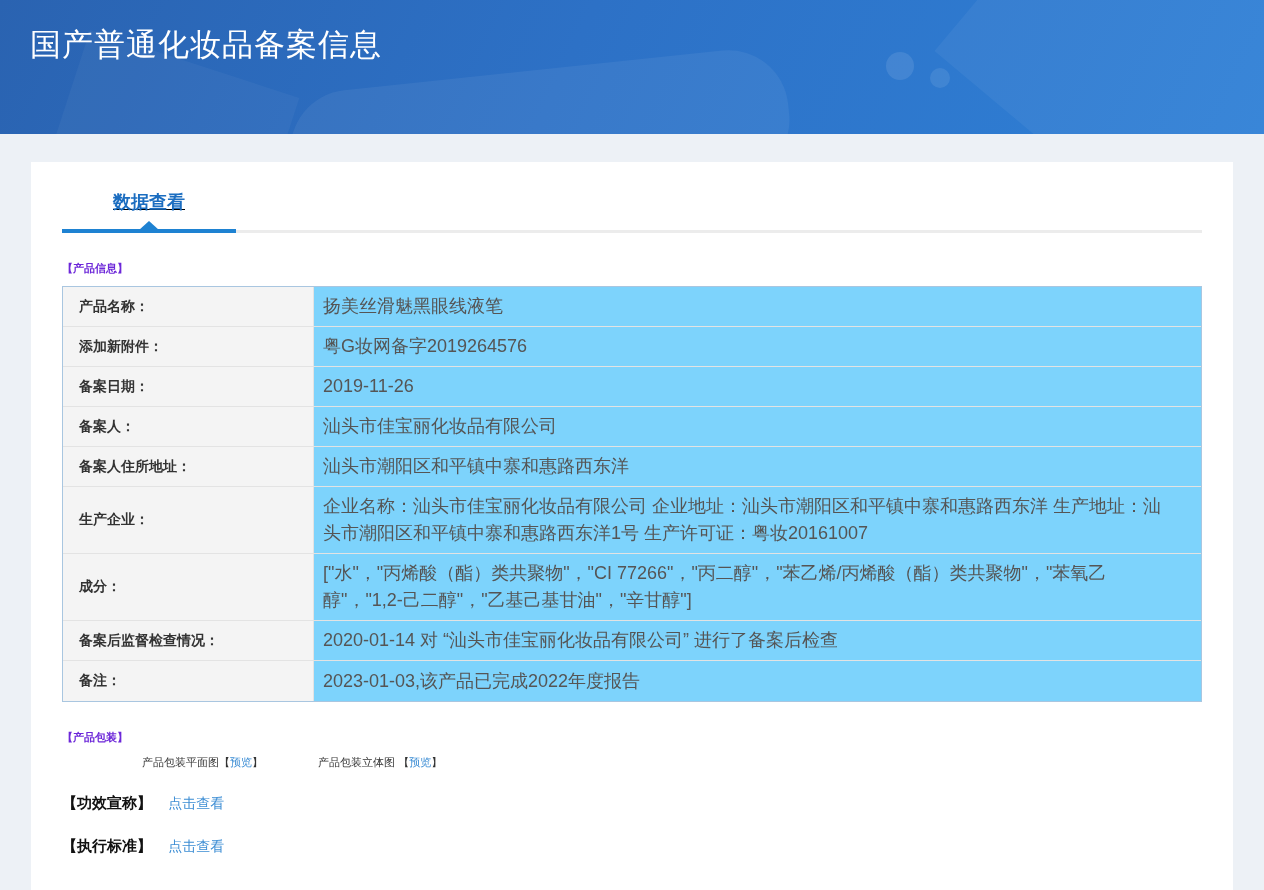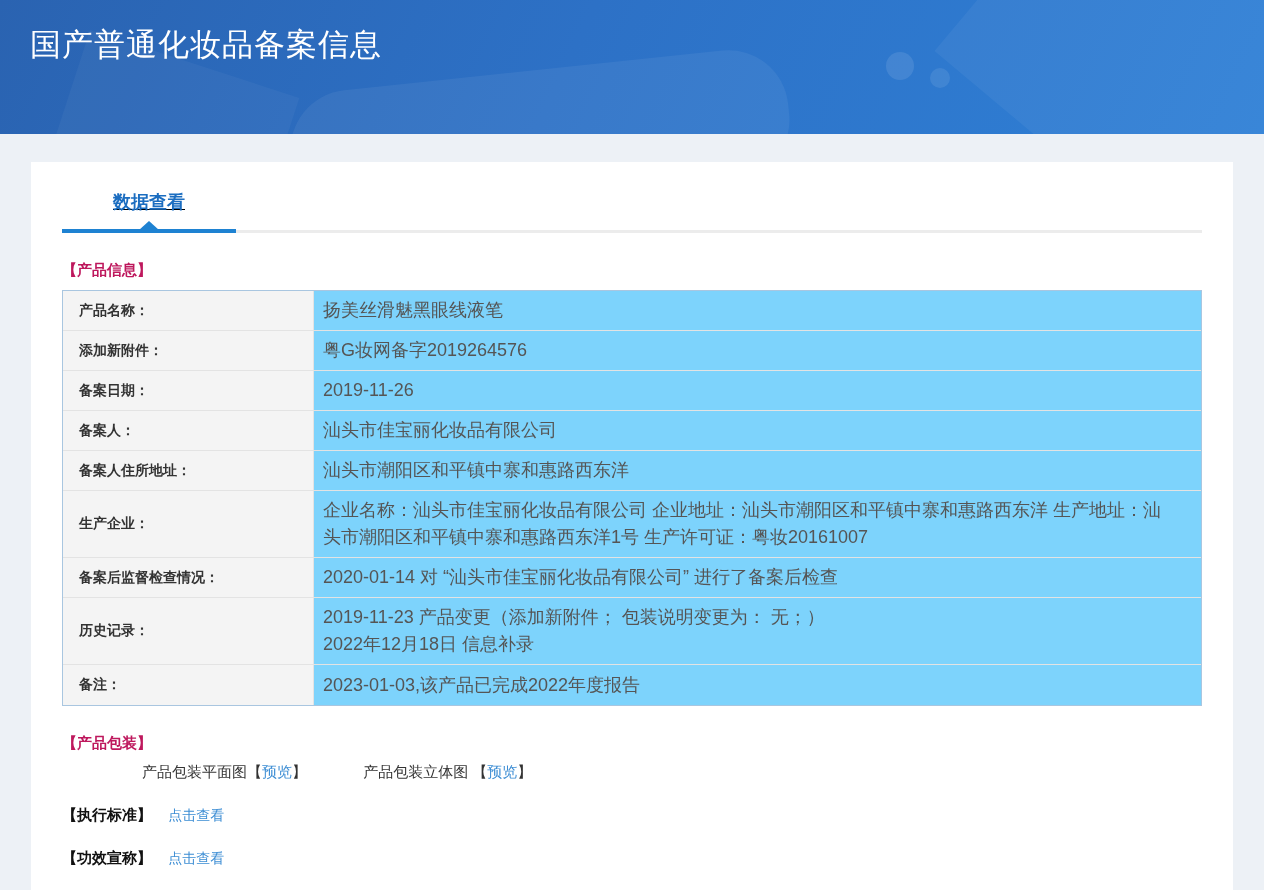--- a/index.html
+++ b/index.html
@@ -79,23 +79,23 @@
     position: absolute;
     left: 50%; bottom: 0;
     margin-left: -10px;
     width: 0; height: 0;
     border-left: 10px solid transparent;
     border-right: 10px solid transparent;
     border-bottom: 9px solid #1e82d2;
   }
   
   .section-title {
-    font-size: 15px;
+    font-size: 11px;
     font-weight: bold;
-    color: #be185d;
+    color: #6d28d9;
     margin: 28px 0 10px 0;
   }
   
   .info-table {
     border: 1px solid #a9c6e0;
     background: #7dd3fc;
   }
   .info-row {
     display: flex;
     border-bottom: 1px solid #e3e3e3;
@@ -119,21 +119,21 @@
     align-items: center;
     padding: 6px 24px 6px 9px;
     font-size: 18px;
     color: #555;
     line-height: 1.5;
     white-space: pre-line;
   }
   
   .packaging-line {
     margin: 6px 0 6px 80px;
-    font-size: 15px;
+    font-size: 11px;
     color: #333;
   }
   .packaging-item { margin-right: 52px; }
   .bracket { color: #333; }
   .link {
     color: #3c8dd4;
     cursor: pointer;
     text-decoration: none;
   }
   .std-line {
@@ -186,48 +186,47 @@
     </div>
     <div class="info-row">
       <div class="info-label">备案人住所地址：</div>
       <div class="info-value">汕头市潮阳区和平镇中寨和惠路西东洋</div>
     </div>
     <div class="info-row">
       <div class="info-label">生产企业：</div>
       <div class="info-value">企业名称：汕头市佳宝丽化妆品有限公司 企业地址：汕头市潮阳区和平镇中寨和惠路西东洋 生产地址：汕头市潮阳区和平镇中寨和惠路西东洋1号 生产许可证：粤妆20161007</div>
     </div>
     <div class="info-row">
+      <div class="info-label">成分：</div>
+      <div class="info-value">["水"，"丙烯酸（酯）类共聚物"，"CI 77266"，"丙二醇"，"苯乙烯/丙烯酸（酯）类共聚物"，"苯氧乙醇"，"1,2-己二醇"，"乙基己基甘油"，"辛甘醇"]</div>
+    </div>
+    <div class="info-row">
       <div class="info-label">备案后监督检查情况：</div>
       <div class="info-value">2020-01-14 对 “汕头市佳宝丽化妆品有限公司” 进行了备案后检查</div>
-    </div>
-    <div class="info-row">
-      <div class="info-label">历史记录：</div>
-      <div class="info-value">2019-11-23 产品变更（添加新附件； 包装说明变更为： 无；）
-2022年12月18日 信息补录</div>
     </div>
     <div class="info-row">
       <div class="info-label">备注：</div>
       <div class="info-value">2023-01-03,该产品已完成2022年度报告</div>
     </div>
   </div>
 
   <div class="section-title">【产品包装】</div>
 
   <div class="packaging-line">
     <span class="packaging-item">
       <span>产品包装平面图</span><span class="bracket">【</span><a class="link">预览</a><span class="bracket">】</span>
     </span>
     <span class="packaging-item">
       <span>产品包装立体图 </span><span class="bracket">【</span><a class="link">预览</a><span class="bracket">】</span>
     </span>
   </div>
 
   <div class="std-line">
+    <span class="std-title">【功效宣称】</span>
+    <a class="link">点击查看</a>
+  </div>
+
+  <div class="std-line">
     <span class="std-title">【执行标准】</span>
     <a class="link">点击查看</a>
   </div>
 
-  <div class="std-line">
-    <span class="std-title">【功效宣称】</span>
-    <a class="link">点击查看</a>
-  </div>
-
 </div>
 
 </body></html>

